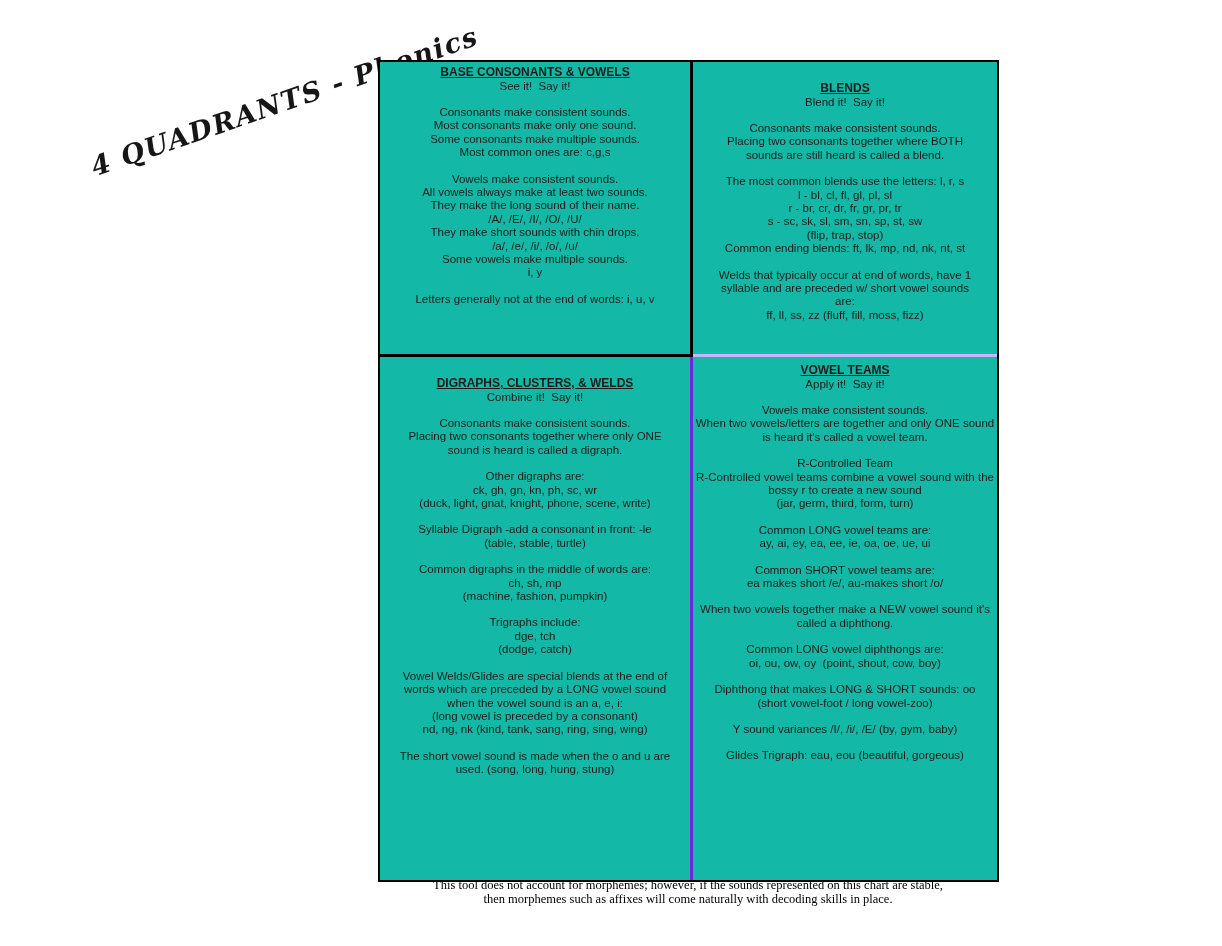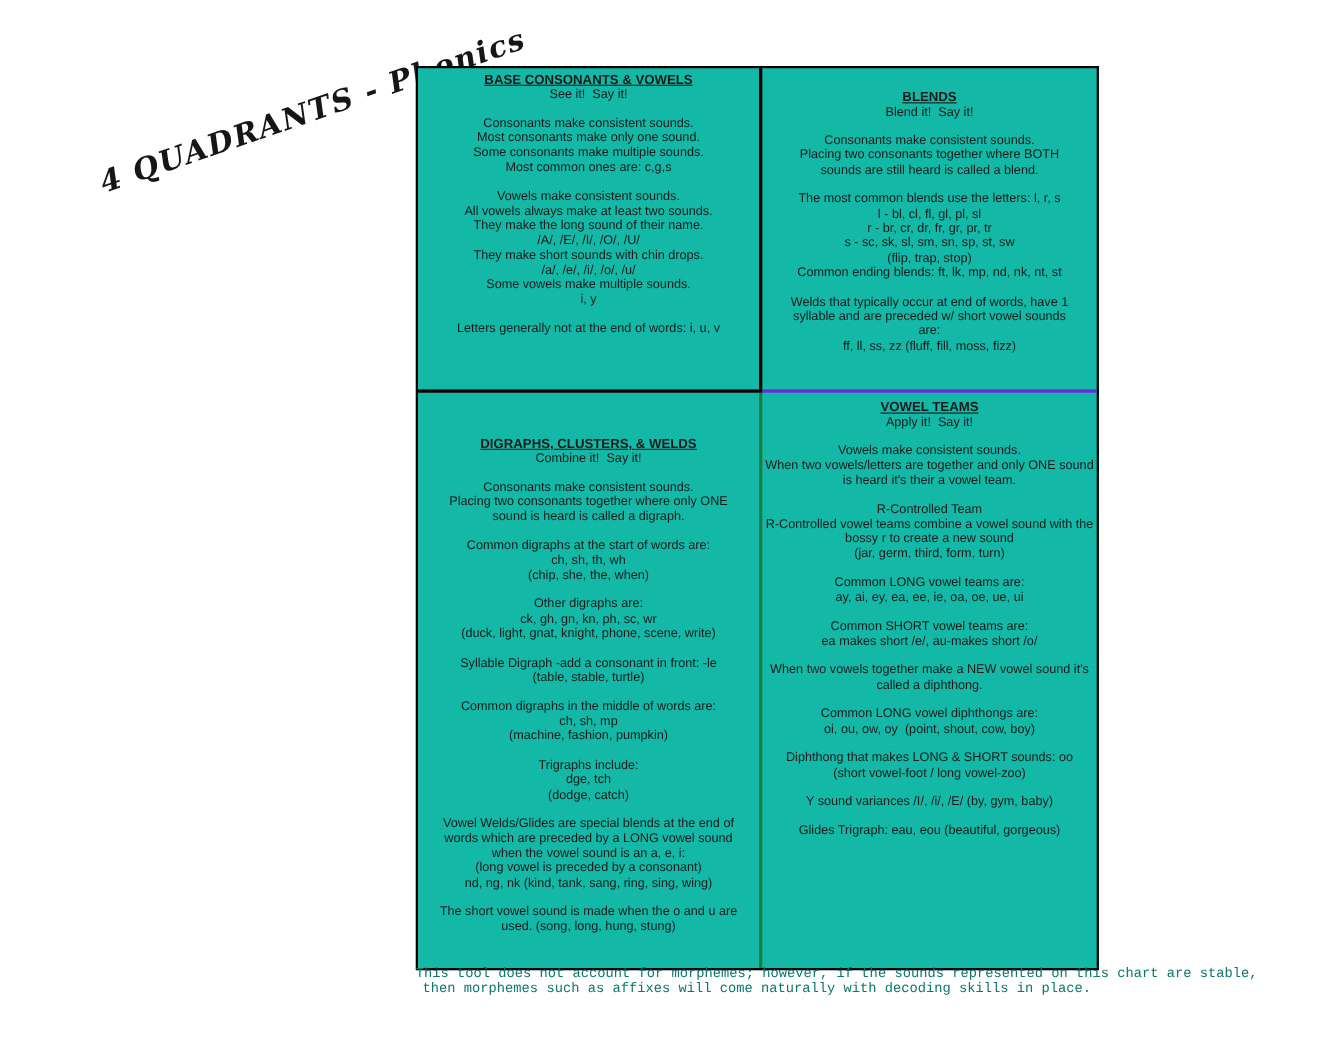--- a/index.html
+++ b/index.html
@@ -40,45 +40,45 @@
     margin-top: 18px;
   }
   .cell {
     text-align: center;
     font-size: 11.5px;
     overflow: hidden;
     box-sizing: border-box;
     padding-left: 2px; padding-right: 2px;
   }
   .cell-tl { border-right: 3px solid #000; border-bottom: 3px solid #000; padding-top: 4px; }
-  .cell-tr { border-bottom: 3px solid #6d28d9; padding-top: 20px; }
-  .cell-bl { border-right: 3px solid #15803d; padding-top: 40px; }
+  .cell-tr { border-bottom: 3px solid #c4b5fd; padding-top: 20px; }
+  .cell-bl { border-right: 3px solid #6d28d9; padding-top: 20px; }
   .cell-br { padding-top: 7px; }
 
   .q-title {
     font-weight: bold;
     text-decoration: underline;
     font-size: 12px;
     line-height: 13.5px;
     white-space: pre;
   }
   .q-sub { line-height: 13.5px; white-space: pre; }
   .para { margin-top: 13px; }
   .line { line-height: 13.4px; white-space: pre; }
 
   
   .footer {
     position: absolute;
     left: 378px; top: 879px;
     width: 620px;
     text-align: center;
-    font-family: Liberation Mono, monospace;
+    font-family: Liberation Serif, serif;
     font-size: 12.5px;
     line-height: 13.5px;
-    color: #0f766e;
+    color: #000000;
   }
   .footer div { white-space: pre; }
 </style>
 </head>
 <body>
 
 <div class="hand-title">4 QUADRANTS - Phonics</div>
 
 <div class="chart">
 
@@ -137,25 +137,20 @@
   <div class="cell cell-bl">
     <div class="q-title">DIGRAPHS, CLUSTERS, &amp; WELDS</div>
     <div class="q-sub">Combine it!  Say it!</div>
     <div>
         <div class="para">
           <div class="line">Consonants make consistent sounds.</div>
           <div class="line">Placing two consonants together where only ONE</div>
           <div class="line">sound is heard is called a digraph.</div>
         </div>
         <div class="para">
-          <div class="line">Common digraphs at the start of words are:</div>
-          <div class="line">ch, sh, th, wh</div>
-          <div class="line">(chip, she, the, when)</div>
-        </div>
-        <div class="para">
           <div class="line">Other digraphs are:</div>
           <div class="line">ck, gh, gn, kn, ph, sc, wr</div>
           <div class="line">(duck, light, gnat, knight, phone, scene, write)</div>
         </div>
         <div class="para">
           <div class="line">Syllable Digraph -add a consonant in front: -le</div>
           <div class="line">(table, stable, turtle)</div>
         </div>
         <div class="para">
           <div class="line">Common digraphs in the middle of words are:</div>
@@ -181,21 +176,21 @@
       </div>
   </div>
 
   <div class="cell cell-br">
     <div class="q-title">VOWEL TEAMS</div>
     <div class="q-sub">Apply it!  Say it!</div>
     <div>
         <div class="para">
           <div class="line">Vowels make consistent sounds.</div>
           <div class="line">When two vowels/letters are together and only ONE sound</div>
-          <div class="line">is heard it's their a vowel team.</div>
+          <div class="line">is heard it's called a vowel team.</div>
         </div>
         <div class="para">
           <div class="line">R-Controlled Team</div>
           <div class="line">R-Controlled vowel teams combine a vowel sound with the</div>
           <div class="line">bossy r to create a new sound</div>
           <div class="line">(jar, germ, third, form, turn)</div>
         </div>
         <div class="para">
           <div class="line">Common LONG vowel teams are:</div>
           <div class="line">ay, ai, ey, ea, ee, ie, oa, oe, ue, ui</div>

